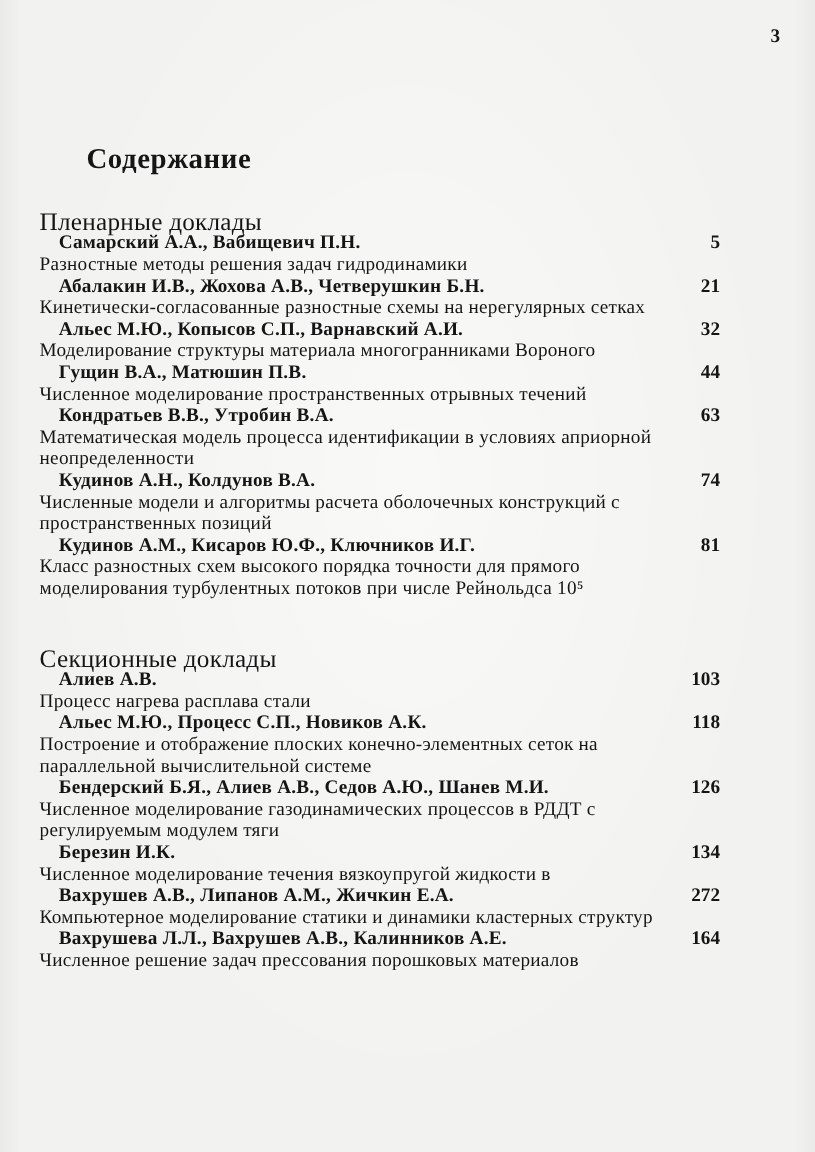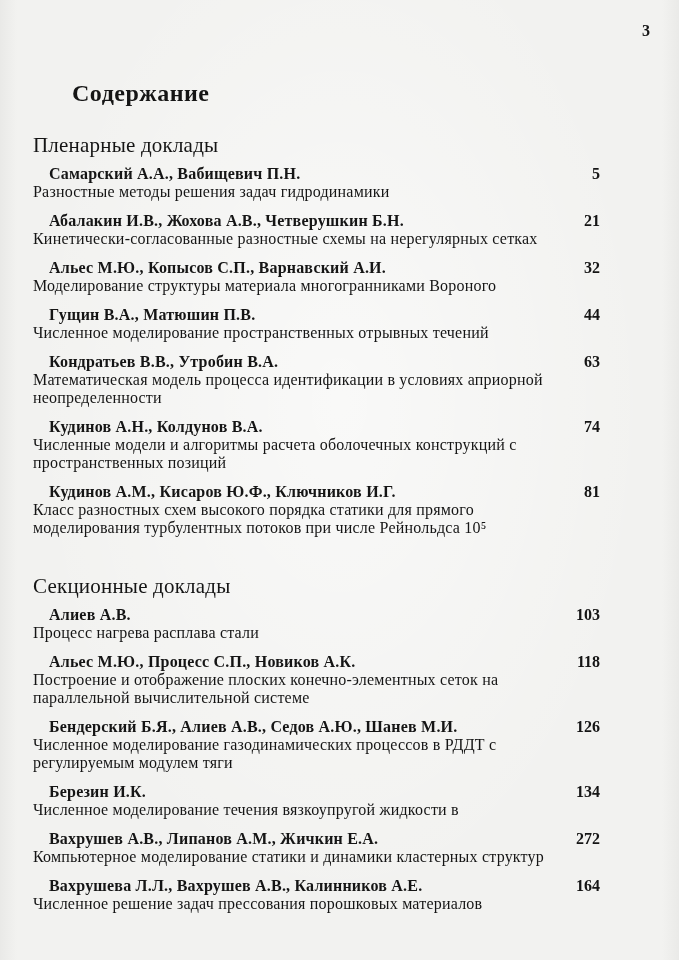--- a/index.html
+++ b/index.html
@@ -24,32 +24,32 @@
   }
   .content {
     padding: 80px 79px 0 33px;
   }
   .doc-title {
     margin-left: 39px;
     font-size: 24px;
     font-weight: bold;
     letter-spacing: 0.5px;
     line-height: 26px;
+    margin-top: 40px;
   }
   .section { margin-top: 40px; }
   .section:nth-of-type(2) { margin-top: 30px; }
   .section-label {
     font-size: 21px;
     line-height: 18px;
     letter-spacing: 0.2px;
   }
   .entry {
     display: flex;
     align-items: flex-start;
-    margin-top: 11px;
   }
   .entry-text {
     flex: 1 1 0;
     min-width: 0;
     white-space: nowrap;
   }
   .entry-text > div {
     font-size: 16px;
     line-height: 18px;
     letter-spacing: 0.2px;
@@ -125,21 +125,21 @@
           <div class="authors">Кудинов А.Н., Колдунов В.А.</div>
           <div class="desc">Численные модели и алгоритмы расчета оболочечных конструкций с</div>
           <div class="desc">пространственных позиций</div>
         </div>
         <div class="pnum">74</div>
       </div>
 
       <div class="entry">
         <div class="entry-text">
           <div class="authors">Кудинов А.М., Кисаров Ю.Ф., Ключников И.Г.</div>
-          <div class="desc">Класс разностных схем высокого порядка статики для прямого</div>
+          <div class="desc">Класс разностных схем высокого порядка точности для прямого</div>
           <div class="desc">моделирования турбулентных потоков при числе Рейнольдса 10⁵</div>
         </div>
         <div class="pnum">81</div>
       </div>
 
     </div>
   </div>
 
   <div class="section">
     <div class="section-label">Секционные доклады</div>

